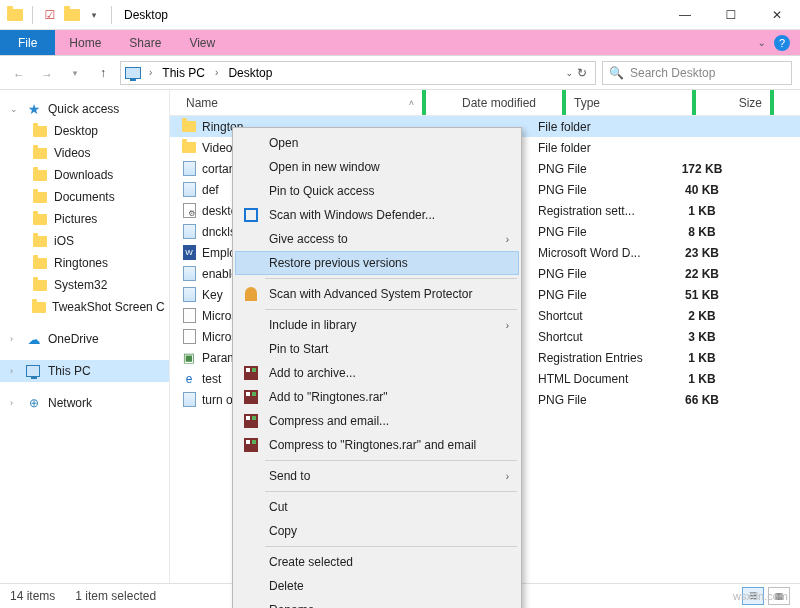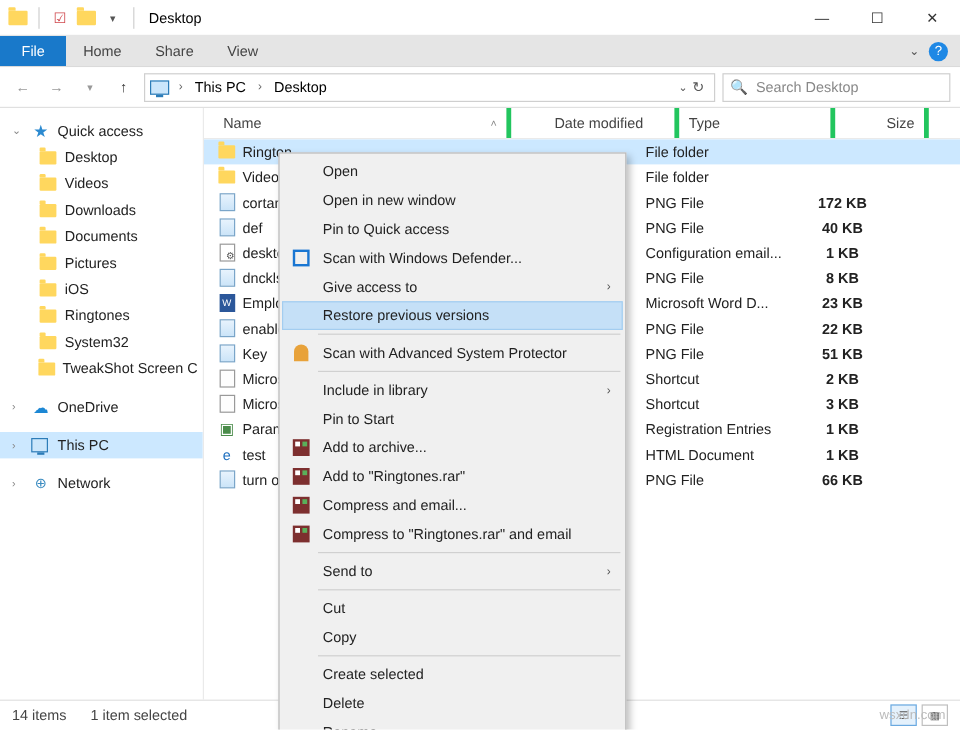--- a/index.html
+++ b/index.html
@@ -6,21 +6,21 @@
 body { width:800px; height:608px; background:#fff; overflow:hidden; position:relative; }
 .titlebar { height:30px; background:#fff; border-bottom:1px solid #e5e5e5; display:flex; align-items:center; }
 .qat { display:flex; align-items:center; gap:4px; padding:0 6px; }
 .qat-icon { width:18px; height:18px; display:flex; align-items:center; justify-content:center; }
 .folder-mini { width:16px; height:12px; background:#ffd75e; border-radius:1px; position:relative; }
 .folder-mini:before { content:""; position:absolute; top:-3px; left:0; width:6px; height:3px; background:#ffd75e; border-radius:1px 1px 0 0;}
 .vline { width:1px; height:18px; background:#d0d0d0; margin:0 4px; }
 .title-text { padding-left:4px; }
 .window-controls { margin-left:auto; display:flex; }
 .window-controls div { width:46px; height:30px; display:flex; align-items:center; justify-content:center; font-size:12px; color:#333; }
-.ribbon { height:26px; background:#e5e5e5; display:flex; align-items:stretch; border-bottom:1px solid #dadada; }
+.ribbon { height:26px; background:#f9a8d4; display:flex; align-items:stretch; border-bottom:1px solid #dadada; }
 .tab { padding:0 14px; display:flex; align-items:center; color:#444; }
 .tab.file { background:#1979ca; color:#fff; padding:0 18px; }
 .ribbon-right { margin-left:auto; display:flex; align-items:center; gap:8px; padding-right:10px; }
 .help-icon { width:16px; height:16px; border-radius:50%; background:#1e88e5; color:#fff; display:flex; align-items:center; justify-content:center; font-size:11px; }
 .addressbar { height:34px; display:flex; align-items:center; gap:6px; padding:6px 8px; background:#fff; border-bottom:1px solid #e0e0e0;}
 .nav-btn { width:22px; height:22px; display:flex; align-items:center; justify-content:center; color:#999; border-radius:2px;}
 .nav-btn.active { color:#333; }
 .breadcrumb-box { flex:1; height:24px; border:1px solid #cfcfcf; display:flex; align-items:center; padding:0 4px; gap:4px;}
 .breadcrumb-box .chev { color:#666; font-size:10px; padding:0 2px;}
 .breadcrumb-box .crumb { padding:2px 4px; }
@@ -270,21 +270,21 @@
           <div class="rsize">40 KB</div>
         </div>
         <div class="row">
           <div class="rname">
             <span class="file-ico">
               <span class="cfg-ico"></span>
             </span>
             <span>desktop</span>
           </div>
           <div class="rdate"></div>
-          <div class="rtype">Configuration email...</div>
+          <div class="rtype">Registration sett...</div>
           <div class="rsize">1 KB</div>
         </div>
         <div class="row">
           <div class="rname">
             <span class="file-ico">
               <span class="png-ico"></span>
             </span>
             <span>dnckls</span>
           </div>
           <div class="rdate"></div>

